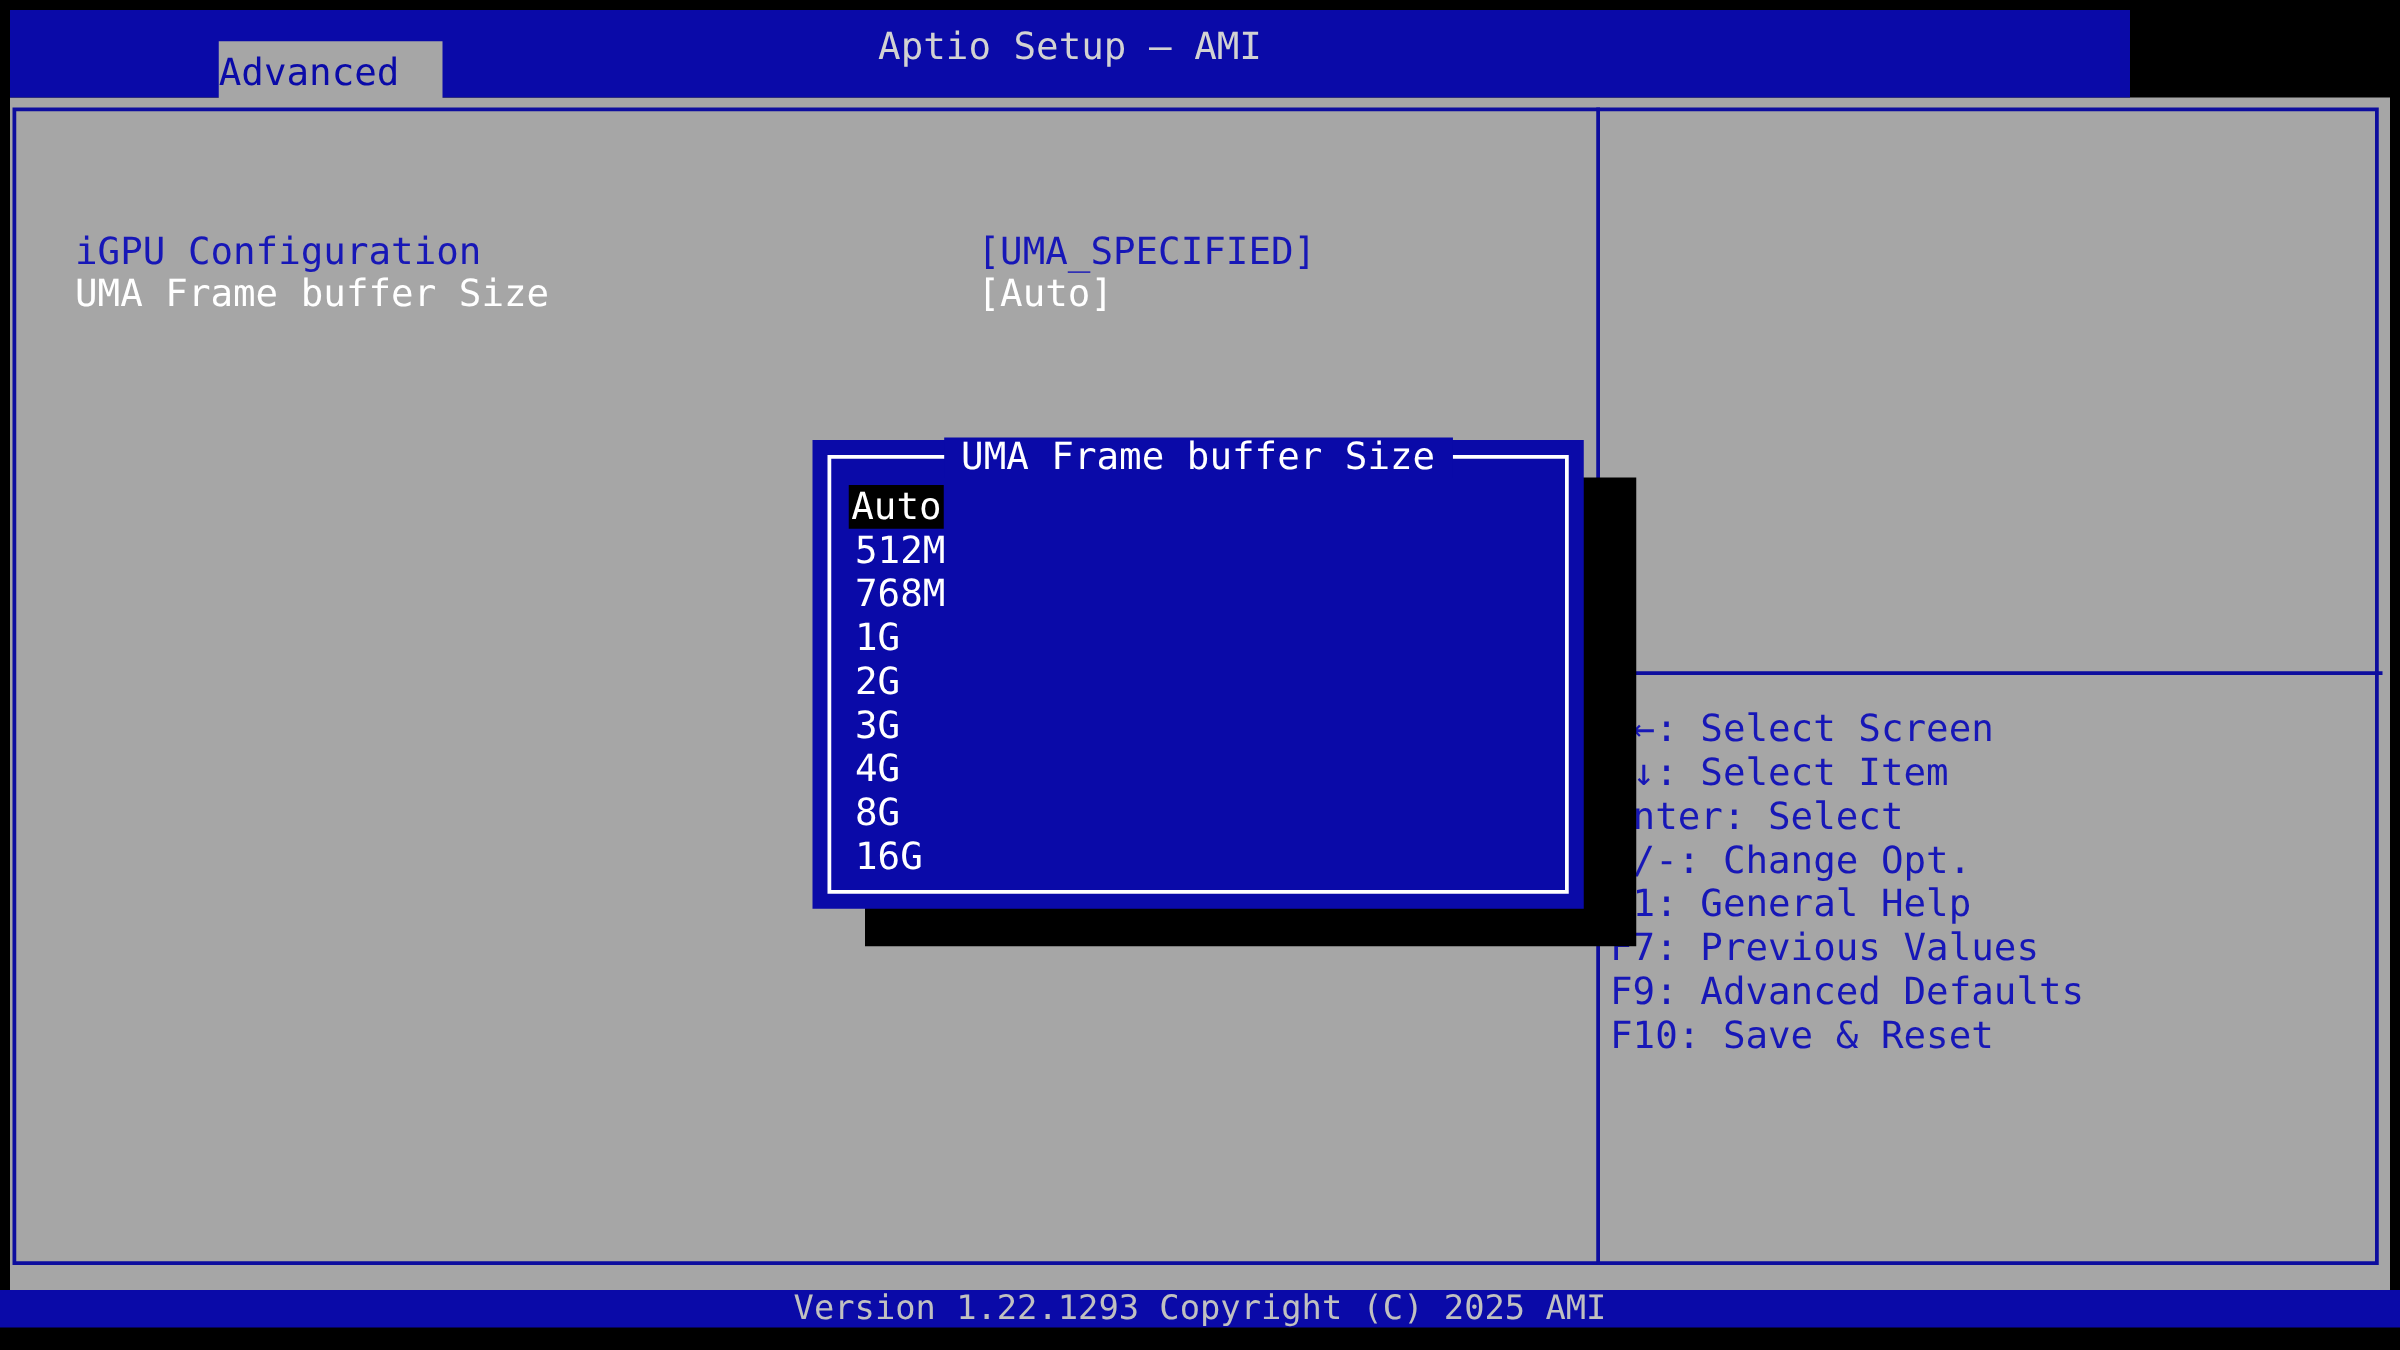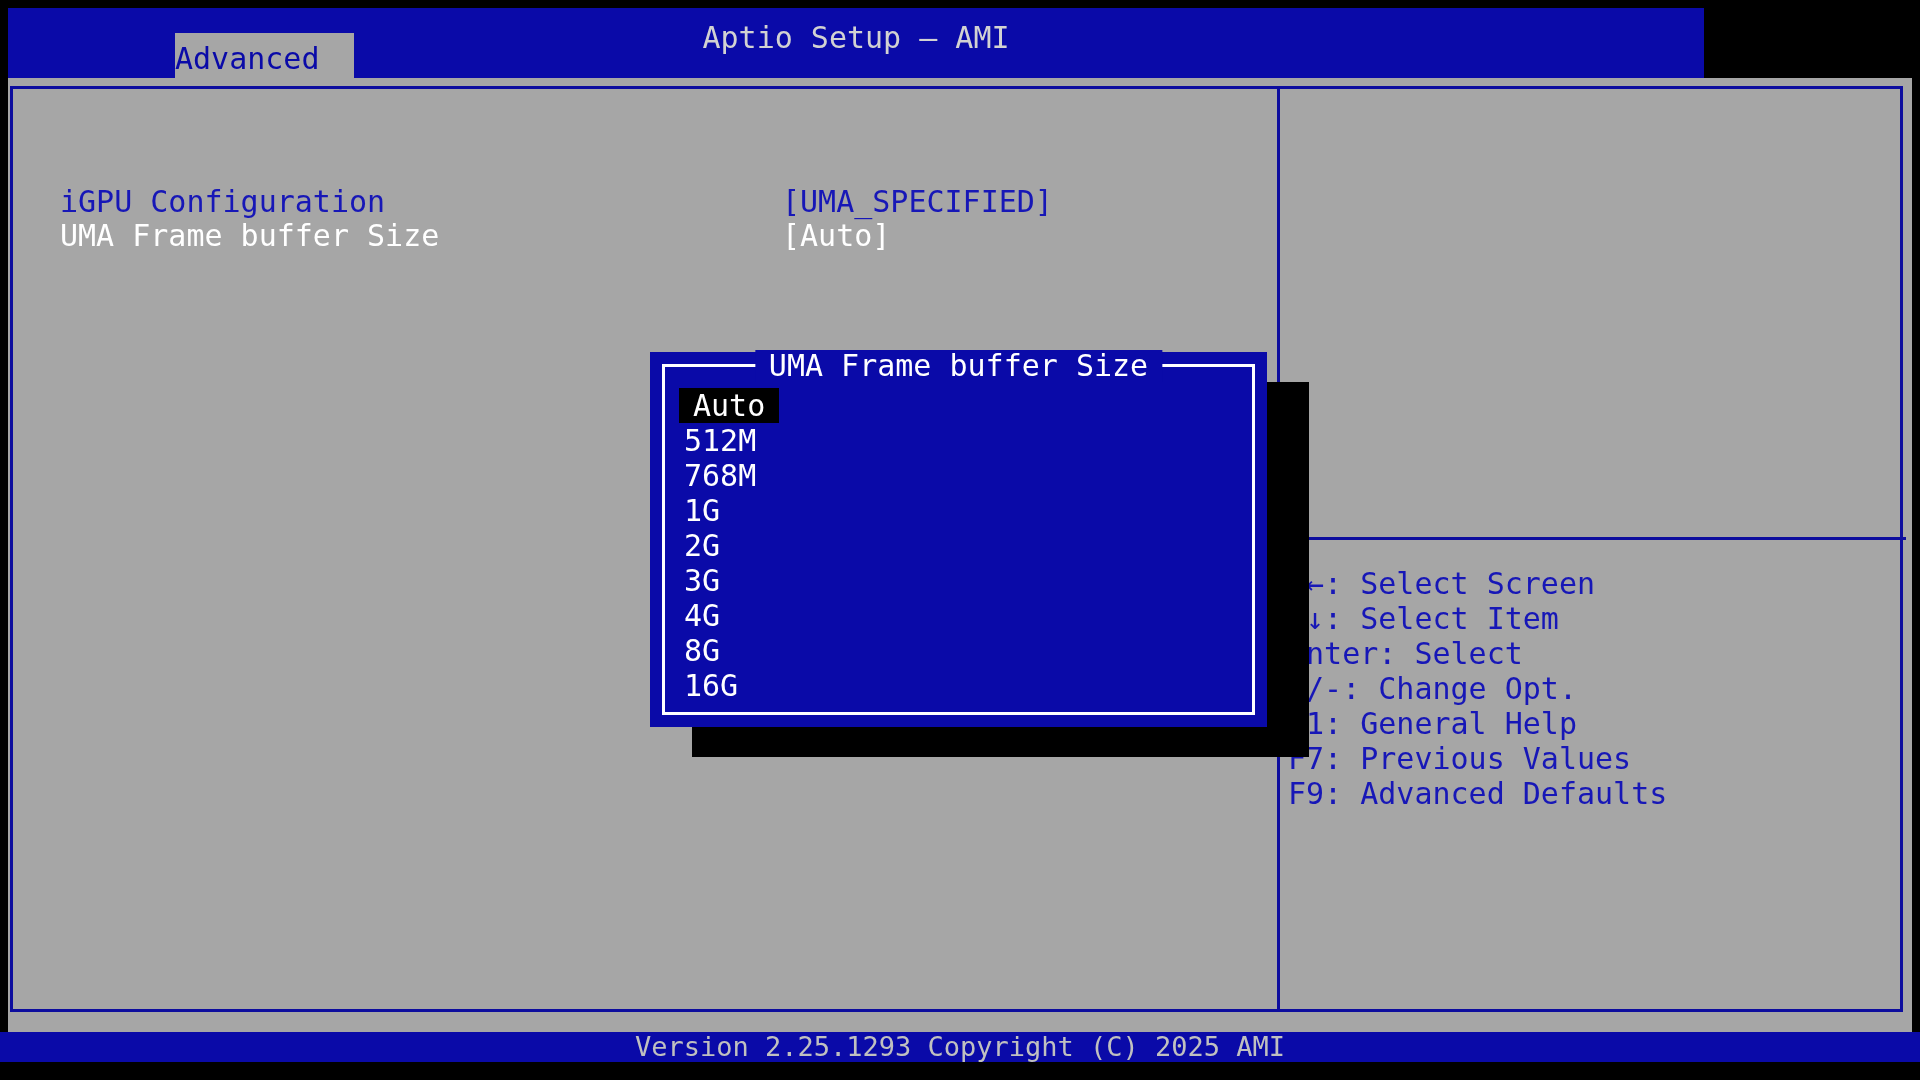--- a/index.html
+++ b/index.html
@@ -39,21 +39,21 @@
   .hotkeys div{height:35px;white-space:nowrap;}
 
   
   .dialog-shadow{position:absolute;left:692px;top:382px;width:617px;height:375px;background:var(--highlight-bg);z-index:8;}
   .dialog{position:absolute;left:650px;top:352px;width:617px;height:375px;background:var(--blue-bg);z-index:9;}
   .dialog-inner{position:absolute;left:12px;top:12px;right:12px;bottom:12px;border:3px solid var(--white);}
   .dialog-title{position:absolute;top:-17px;left:50%;transform:translateX(-50%);
     background:var(--blue-bg);padding:0 14px;color:var(--white);white-space:nowrap;line-height:32px;}
   .options{position:absolute;left:34px;top:36px;color:var(--white);}
   .opt{height:35px;white-space:nowrap;}
-  .opt .sel{background:var(--highlight-bg);padding:0 14px;margin-left:-5px;display:inline-block;}
+  .opt .sel{background:var(--highlight-bg);padding:0 2px;margin-left:-5px;display:inline-block;}
 
   
   .footer-bar{position:absolute;left:0;top:1032px;width:1920px;height:30px;background:var(--blue-bg);z-index:2;}
   .footer-text{width:100%;text-align:center;color:#c0c0c0;font-size:27px;line-height:30px;}
 </style>
 </head>
 <body>
 
 <div class="screen">
 
@@ -79,20 +79,21 @@
   <div class="hdiv"></div>
 
   <div class="hotkeys">
     <div>→←: Select Screen</div>
     <div>↑↓: Select Item</div>
     <div>Enter: Select</div>
     <div>+/-: Change Opt.</div>
     <div>F1: General Help</div>
     <div>F7: Previous Values</div>
     <div>F9: Advanced Defaults</div>
+    <div>F10: Save &amp; Reset</div>
   </div>
 
   <div class="dialog-shadow"></div>
   <div class="dialog">
     <div class="dialog-inner">
       <div class="dialog-title">UMA Frame buffer Size</div>
     </div>
     <div class="options">
       <div class="opt"><span class="sel">Auto</span></div>
       <div class="opt">512M</div>
@@ -100,16 +101,16 @@
       <div class="opt">1G</div>
       <div class="opt">2G</div>
       <div class="opt">3G</div>
       <div class="opt">4G</div>
       <div class="opt">8G</div>
       <div class="opt">16G</div>
     </div>
   </div>
 
   <div class="footer-bar">
-    <div class="footer-text">Version 2.25.1293 Copyright (C) 2025 AMI</div>
+    <div class="footer-text">Version 1.22.1293 Copyright (C) 2025 AMI</div>
   </div>
 
 </div>
 
 </body></html>

